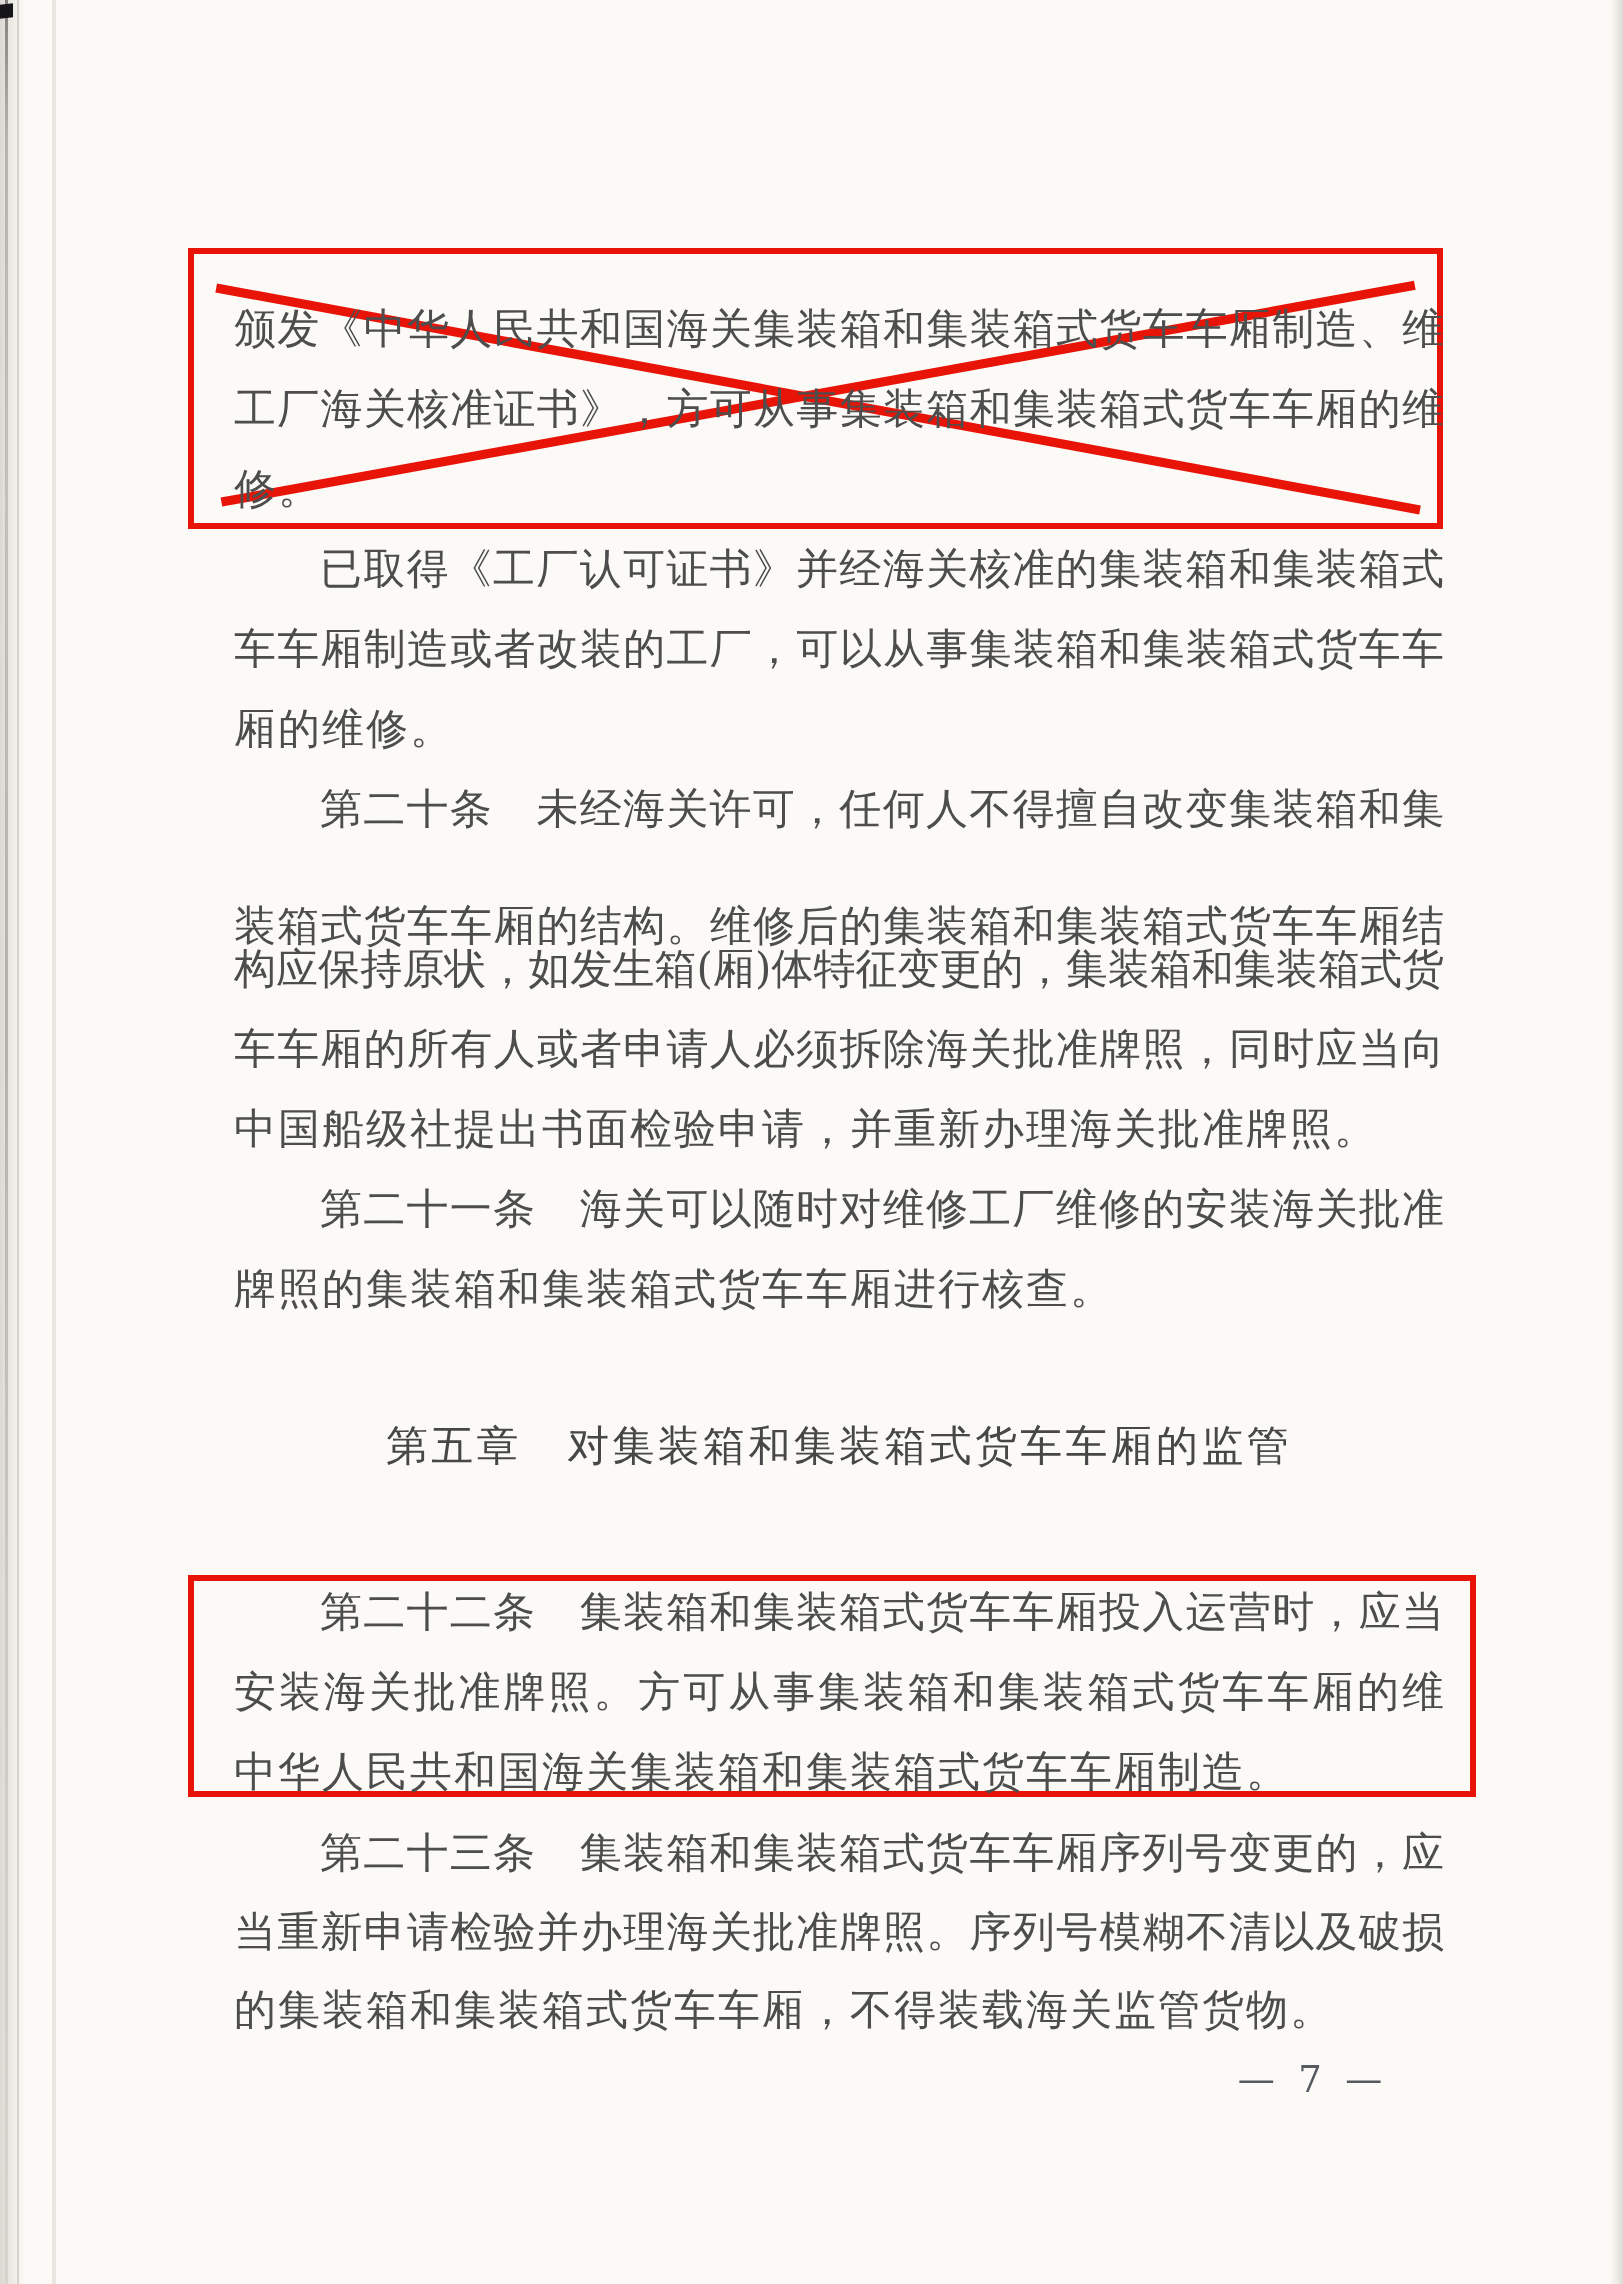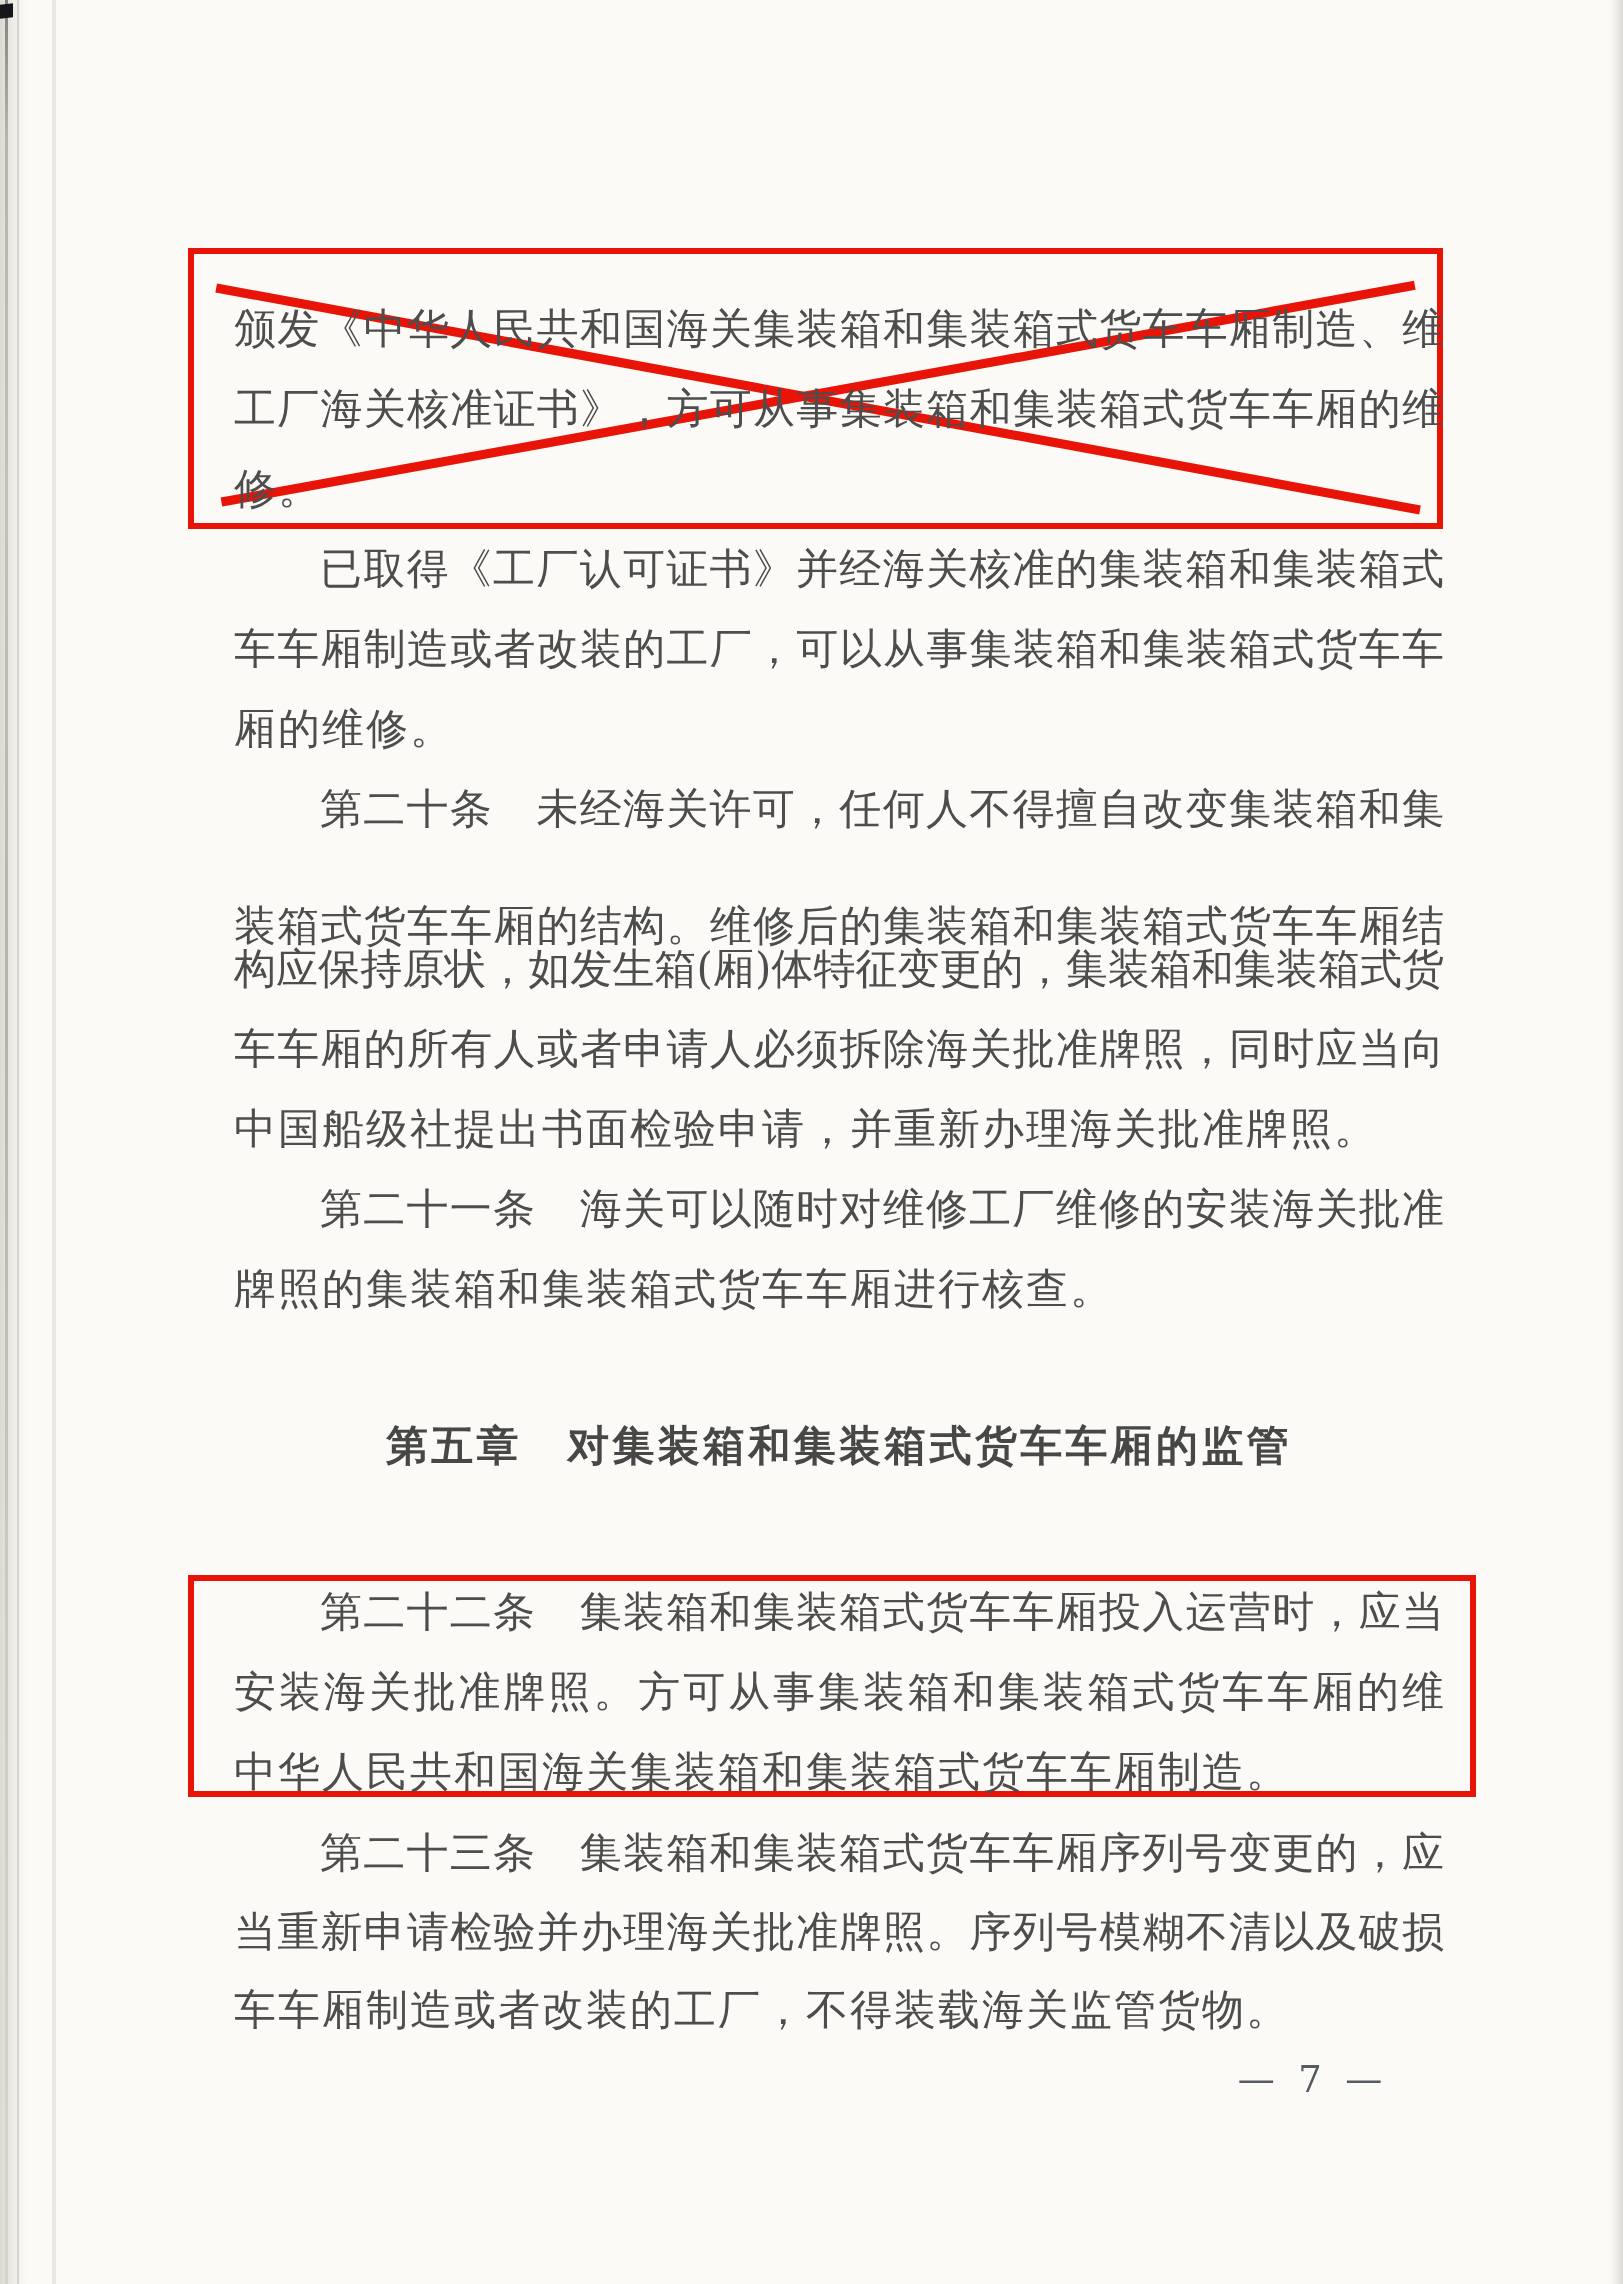--- a/index.html
+++ b/index.html
@@ -57,21 +57,21 @@
     font-size:42px;line-height:56px;color:var(--ink);
     text-align:justify;text-align-last:left;
     white-space:nowrap;
   }
   .tl.full{white-space:normal;text-align-last:justify;overflow:hidden;}
   .tl.indent{padding-left:86px;}
   .tl.short{letter-spacing:2px;}
   .heading{
     position:absolute;left:234px;top:1418px;width:1210px;height:56px;
     font-size:42px;line-height:56px;color:#474747;
-    text-align:center;letter-spacing:3.3px;white-space:nowrap;font-weight:bold;
+    text-align:center;letter-spacing:3.3px;white-space:nowrap;
   }
   .pageno{
     position:absolute;left:1215px;top:2054px;width:196px;height:52px;
     font-size:37px;line-height:52px;color:#565a60;
     text-align:center;letter-spacing:5.9px;white-space:nowrap;
   }
 </style>
 </head>
 <body>
 
@@ -109,18 +109,18 @@
   <div class="heading">第五章　对集装箱和集装箱式货车车厢的监管</div>
 
   <div class="redbox box2"></div>
 
   <div class="tl full indent" style="top:1584px">第二十二条　集装箱和集装箱式货车车厢投入运营时，应当</div>
   <div class="tl full" style="top:1664px">安装海关批准牌照。方可从事集装箱和集装箱式货车车厢的维</div>
   <div class="tl short" style="top:1744px">中华人民共和国海关集装箱和集装箱式货车车厢制造。</div>
 
   <div class="tl full indent" style="top:1825px">第二十三条　集装箱和集装箱式货车车厢序列号变更的，应</div>
   <div class="tl full" style="top:1904px">当重新申请检验并办理海关批准牌照。序列号模糊不清以及破损</div>
-  <div class="tl short" style="top:1982px">车车厢制造或者改装的工厂，不得装载海关监管货物。</div>
+  <div class="tl short" style="top:1982px">的集装箱和集装箱式货车车厢，不得装载海关监管货物。</div>
 
   <div class="pageno">— 7 —</div>
 
 </div>
 
 
 </body></html>

